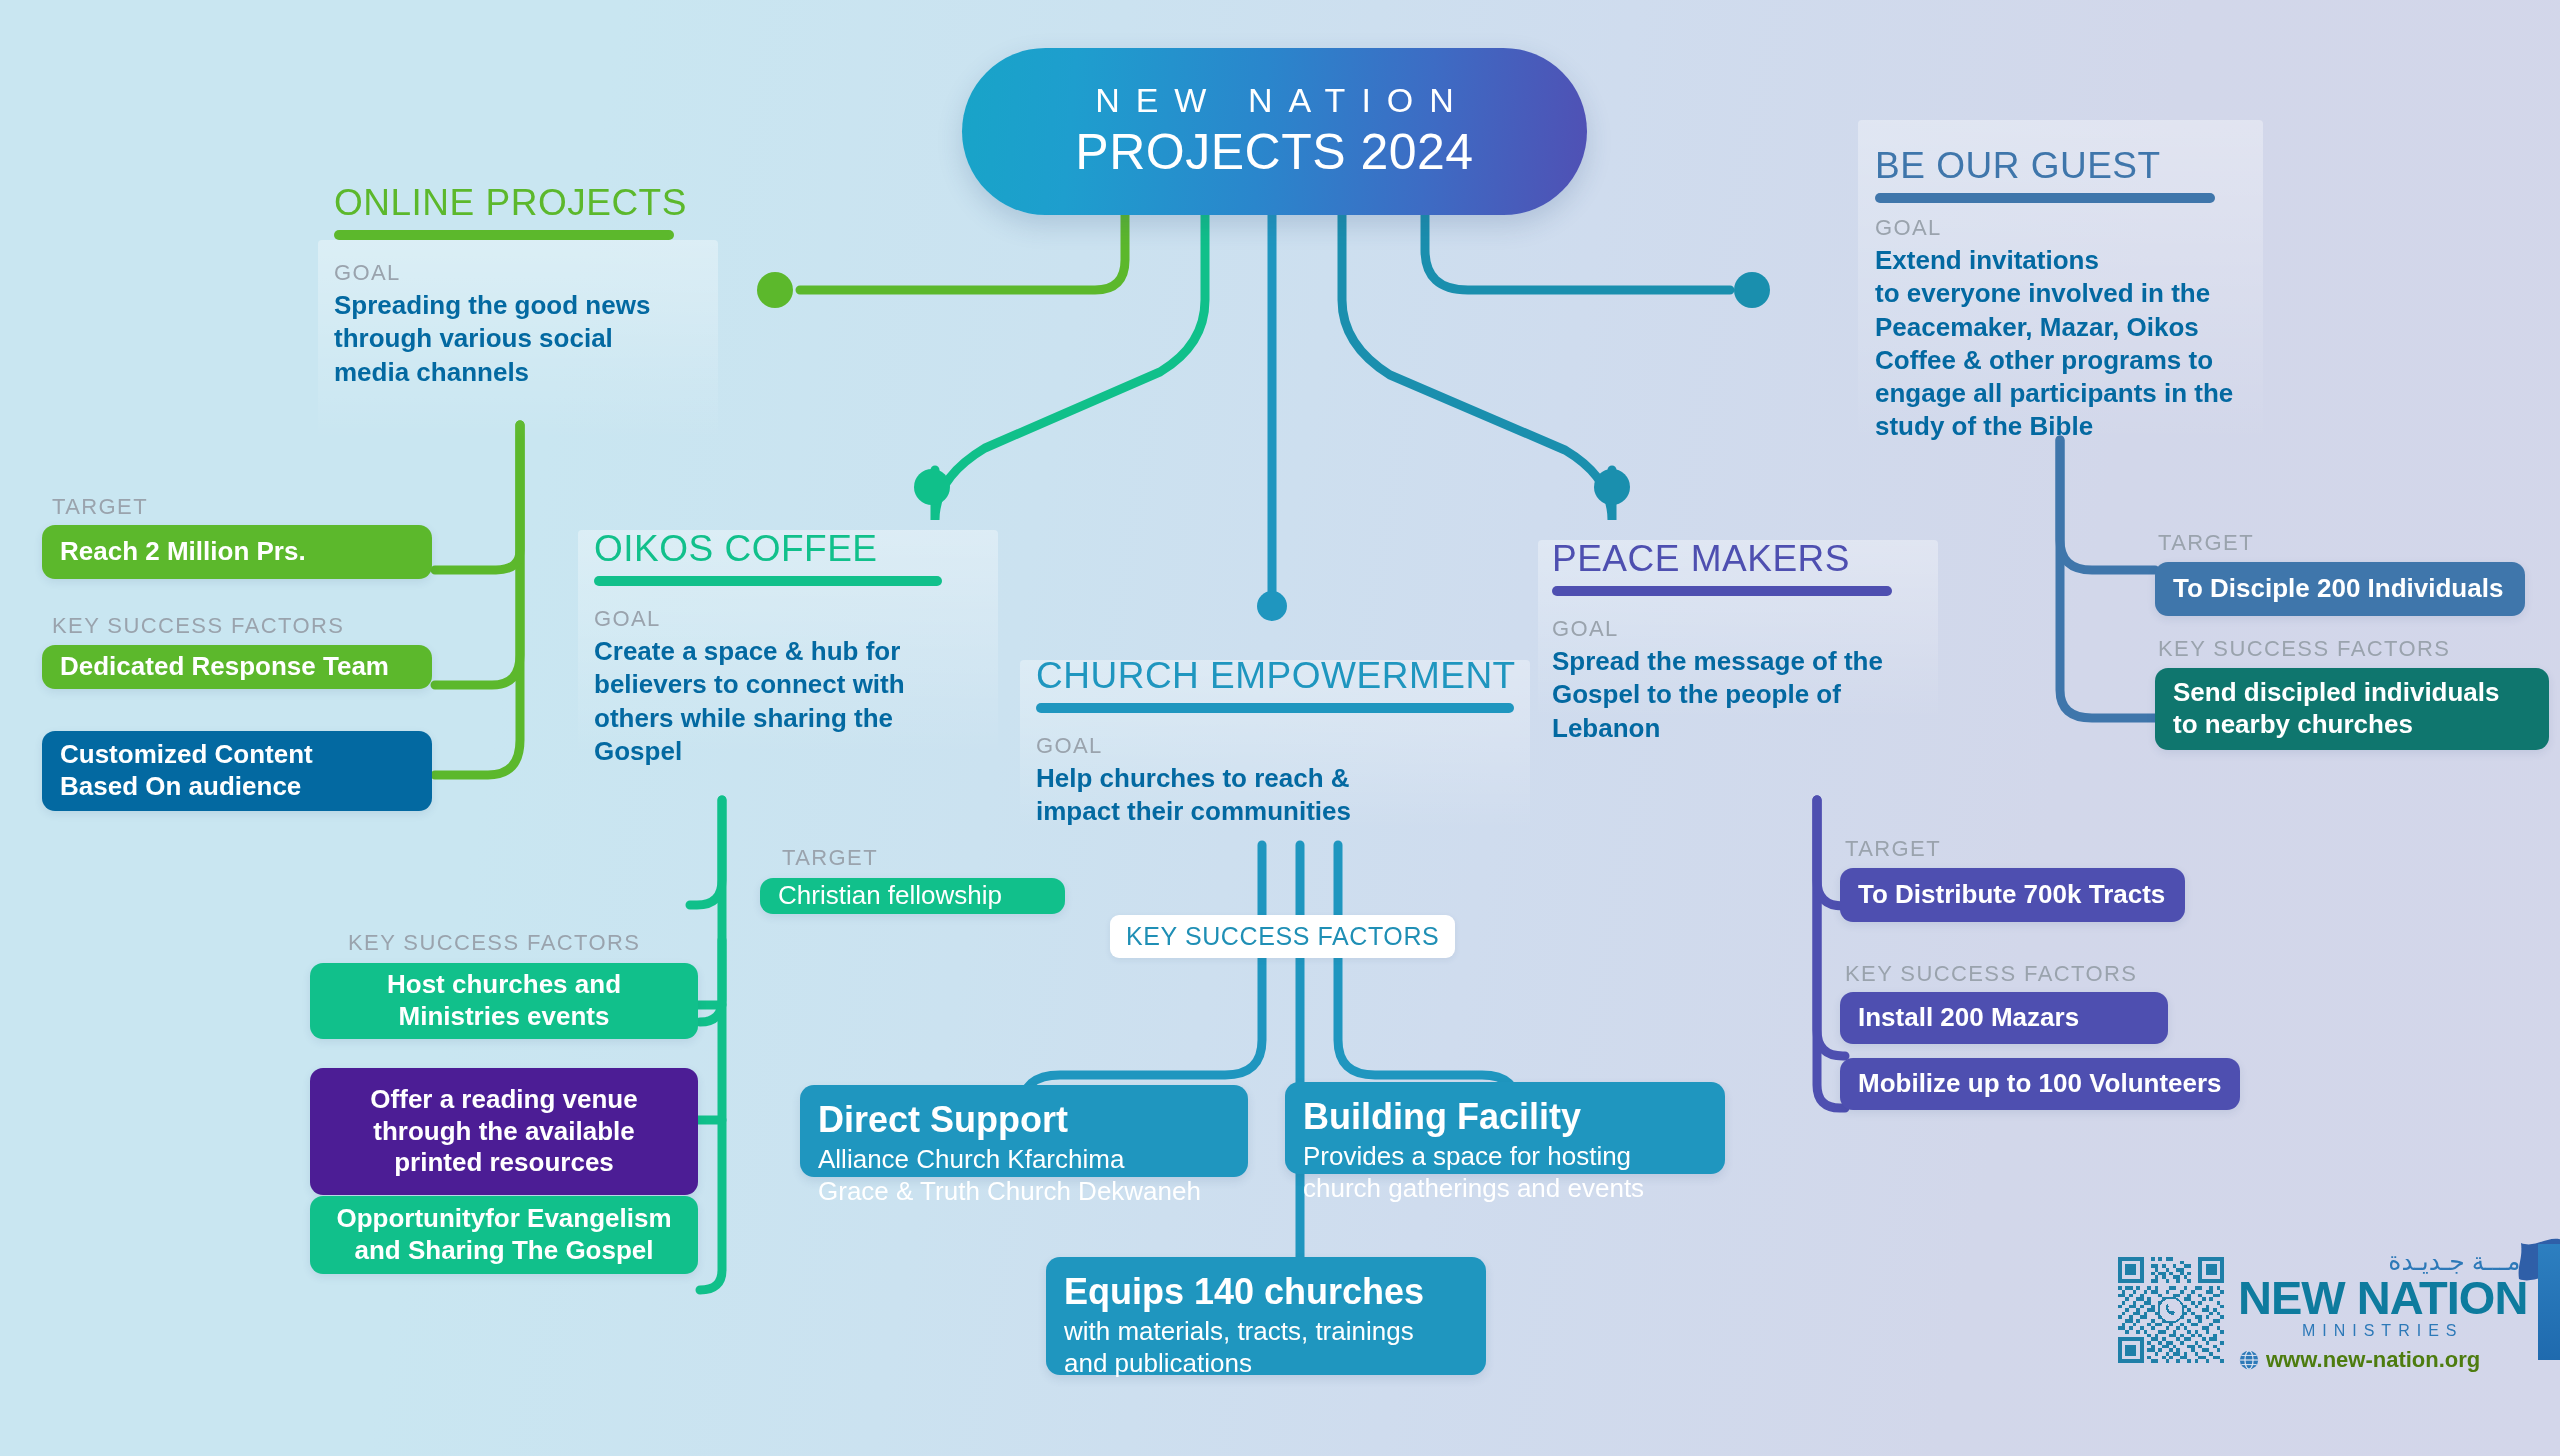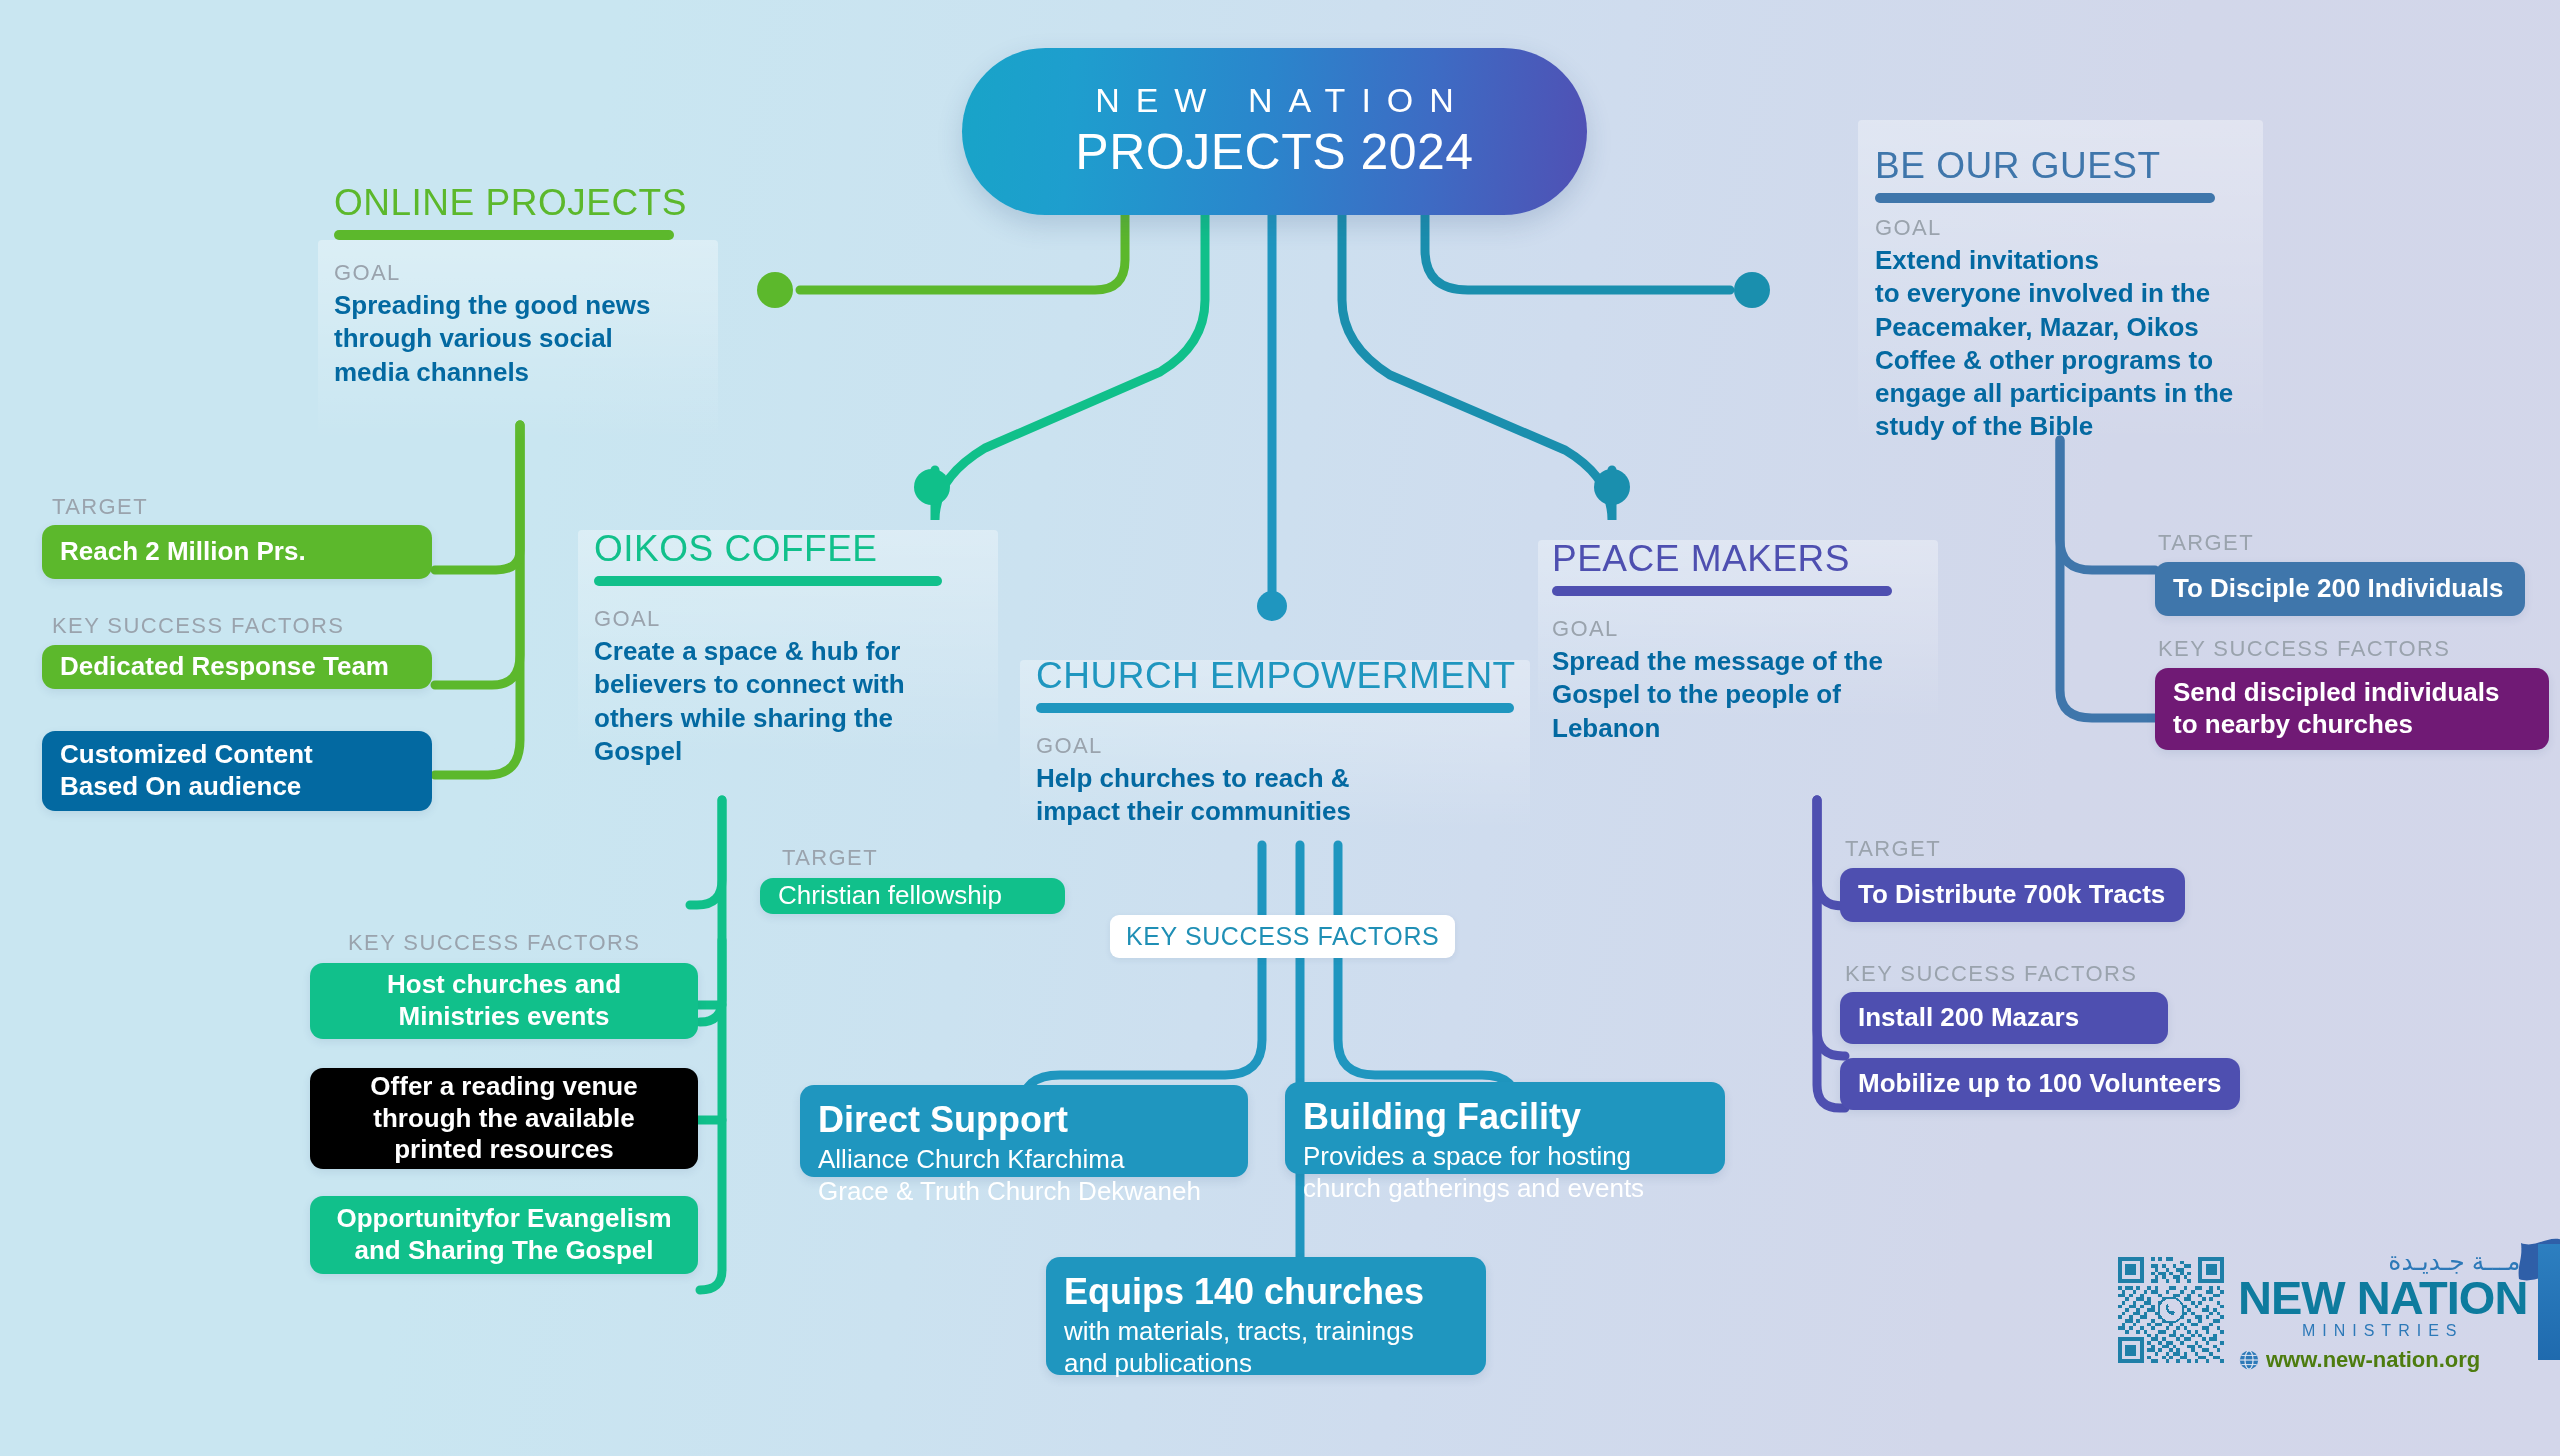--- a/index.html
+++ b/index.html
@@ -190,21 +190,21 @@
 others while sharing the
 Gospel</div>
   </div>
 
   <div class="mini-label" style="left:782px; top:845px;">TARGET</div>
   <div class="pill" style="left:760px; top:878px; width:305px; height:36px; background:#11c08b; font-weight:400;">Christian fellowship</div>
 
   <div class="mini-label" style="left:348px; top:930px;">KEY SUCCESS FACTORS</div>
   <div class="pill center" style="left:310px; top:963px; width:388px; height:76px; background:#11c08b;">Host churches and
 Ministries events</div>
-  <div class="pill center" style="left:310px; top:1068px; width:388px; height:101px; background:#000000;">Offer a reading venue
+  <div class="pill center" style="left:310px; top:1068px; width:388px; height:127px; background:#4c1d95;">Offer a reading venue
 through the available
 printed resources</div>
   <div class="pill center" style="left:310px; top:1196px; width:388px; height:78px; background:#11c08b;">Opportunityfor Evangelism
 and Sharing The Gospel</div>
 
   <div class="sec-panel" style="left:1020px; top:660px; width:510px; height:170px;"></div>
   <div class="section" style="left:1036px; top:655px; width:520px;">
     <div class="sec-title" style="color:#1f96bf;">CHURCH EMPOWERMENT</div>
     <div class="sec-rule" style="background:#1f96bf; width:478px;"></div>
     <div class="sec-goal-label">GOAL</div>
@@ -259,21 +259,21 @@
 Peacemaker, Mazar, Oikos
 Coffee &amp; other programs  to
 engage all participants in the
 study of the Bible</div>
   </div>
 
   <div class="mini-label" style="left:2158px; top:530px;">TARGET</div>
   <div class="pill" style="left:2155px; top:562px; width:370px; height:54px; background:#3f76ab;">To Disciple 200 Individuals</div>
 
   <div class="mini-label" style="left:2158px; top:636px;">KEY SUCCESS FACTORS</div>
-  <div class="pill" style="left:2155px; top:668px; width:394px; height:82px; background:#701a75;">Send discipled individuals
+  <div class="pill" style="left:2155px; top:668px; width:394px; height:82px; background:#0f766e;">Send discipled individuals
 to nearby churches</div>
 
   <div class="logo-wrap">
     <div class="qr">
       <svg viewBox="0 0 29 29" width="106" height="106" shape-rendering="crispEdges">
         <rect width="29" height="29" fill="#d3d6ea"></rect>
         <g fill="#1f7fa8">
           <rect x="0" y="0" width="7" height="1"></rect>
             <rect x="0" y="6" width="7" height="1"></rect>
           <rect x="0" y="0" width="1" height="7"></rect>

